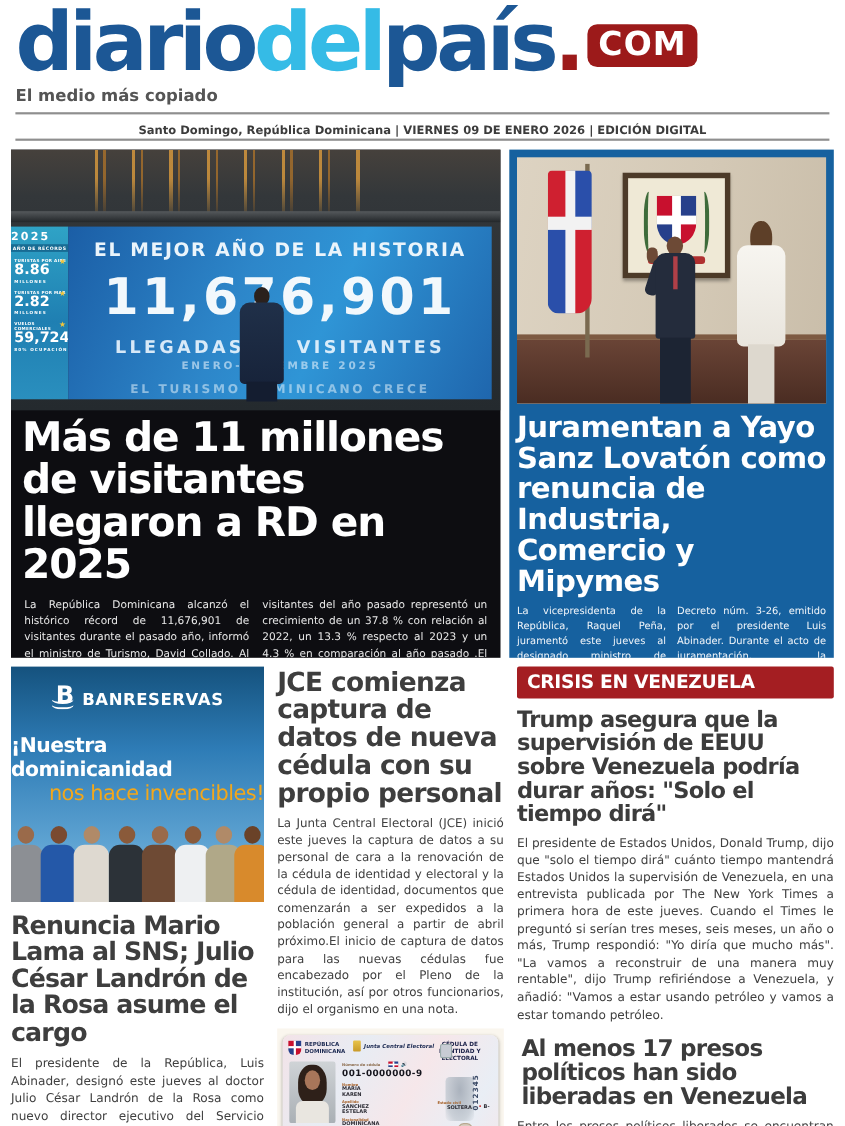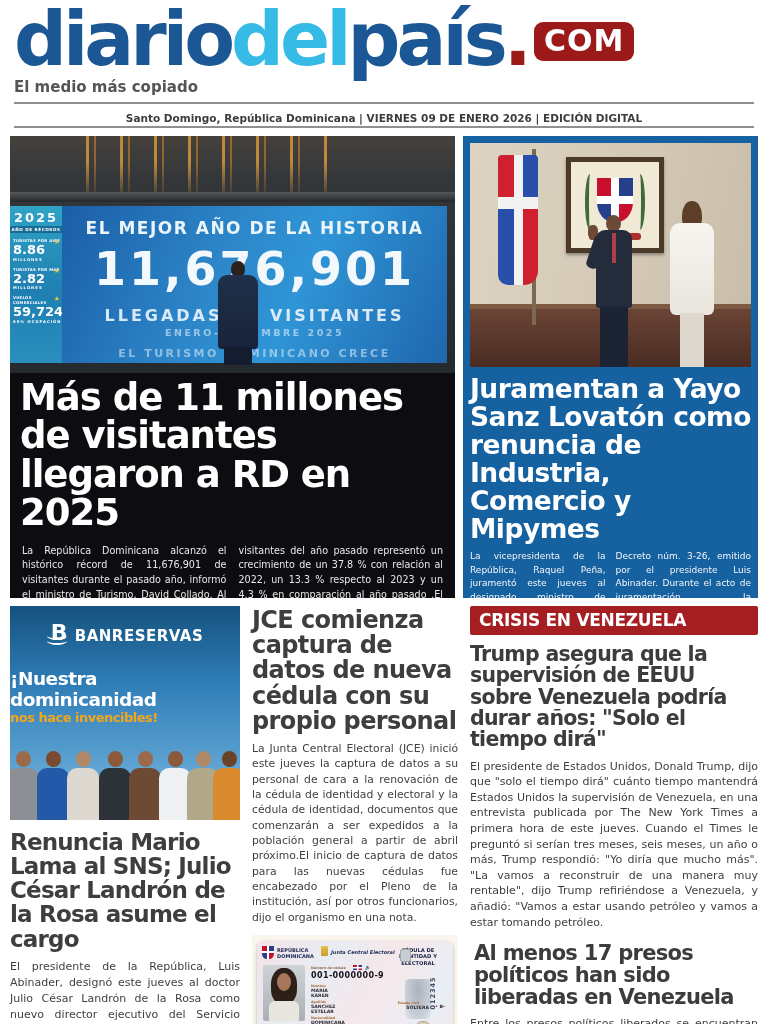--- a/index.html
+++ b/index.html
@@ -28,21 +28,21 @@
     background:repeating-linear-gradient(90deg, transparent 0 16px, rgba(211,150,61,.85) 16px 19px, transparent 19px 24px, rgba(184,120,40,.7) 24px 26px, transparent 26px 34px);
     -webkit-mask-image:linear-gradient(#000 40%, transparent 100%); mask-image:linear-gradient(#000 40%, transparent 100%); }
   .ceil-beam { position:absolute; left:0; top:56px; width:100%; height:10px; background:linear-gradient(#55595c,#23272a); }
   .screen { position:absolute; left:52px; top:70px; right:8px; bottom:10px; background:linear-gradient(115deg,#1b5ea6 0%, #2d86c9 40%, #2f95d6 60%, #1f66ad 100%); text-align:center; }
   .screen-title { margin-top:12px; font-size:17px; font-weight:800; color:#eaf4fb; letter-spacing:1.5px; }
   .screen-number { margin-top:4px; font-size:46px; font-weight:800; color:#f2f8fc; letter-spacing:3px; }
   .screen-sub1 { margin-top:10px; font-size:16px; font-weight:800; color:rgba(240,248,255,.88); letter-spacing:3px; }
   .screen-sub2 { margin-top:2px; font-size:9.5px; font-weight:700; color:rgba(230,242,252,.6); letter-spacing:2.5px; }
   .screen-sub3 { margin-top:9px; font-size:11px; font-weight:800; color:rgba(225,240,250,.55); letter-spacing:2.5px; }
   .side-stats { position:absolute; left:0; top:70px; width:52px; bottom:10px; background:linear-gradient(#2fa3c6 0%, #1f7fb2 55%, #2a8fbe 100%); color:#fff; overflow:hidden; padding-top:4px; }
-  .ss-year { font-size:13px; font-weight:800; letter-spacing:2px; text-align:center; }
+  .ss-year { font-size:10px; font-weight:800; letter-spacing:2px; text-align:left; }
   .ss-sub { margin-top:1px; background:rgba(10,70,110,.55); font-size:4.2px; font-weight:700; letter-spacing:.5px; text-align:center; padding:1px 0; }
   .stat { margin-top:5px; padding-left:3px; position:relative; }
   .stat .lbl { font-size:3.8px; font-weight:700; letter-spacing:.3px; }
   .stat .val { font-size:13px; font-weight:800; line-height:1.05; }
   .stat .unit { font-size:3.8px; font-weight:700; letter-spacing:1px; }
   .stat .star { position:absolute; right:2px; top:0; color:#f0c43c; font-size:7px; }
   .speaker { position:absolute; left:200px; bottom:8px; width:56px; height:104px; }
   .speaker .head { position:absolute; left:21px; top:0; width:14px; height:16px; background:#2a211d; border-radius:50% 50% 45% 45%; }
   .speaker .body { position:absolute; left:8px; top:14px; width:40px; height:74px; background:linear-gradient(#203049,#17233a); border-radius:9px 9px 4px 4px; }
   .speaker .legs { position:absolute; left:14px; top:86px; width:28px; height:18px; background:#141d30; }
@@ -90,21 +90,21 @@
   .col1 { width:230px; } .col2 { width:206px; } .col3 { width:288px; }
 
   
   .ad { position:relative; width:230px; height:214px; background:linear-gradient(#15527e 0%, #2e7cb6 35%, #5ea3d2 75%, #8fc0e0 100%); overflow:hidden; }
   .ad-logo { margin-top:18px; text-align:center; color:#fff; font-weight:800; font-size:15px; letter-spacing:.5px; }
   .ad-bmark { display:inline-block; position:relative; width:22px; height:22px; vertical-align:-5px; margin-right:6px; }
   .ad-bmark .b { position:absolute; left:4px; top:-4px; font-size:22px; font-weight:800; color:#fff; }
   .ad-bmark .w1,.ad-bmark .w2 { position:absolute; left:0; width:20px; height:8px; border-bottom:2.5px solid #fff; border-radius:50%; }
   .ad-bmark .w1 { top:8px; } .ad-bmark .w2 { top:13px; }
   .ad-slogan1 { margin-top:22px; color:#fff; font-size:18.5px; font-weight:600; letter-spacing:-0.5px; }
-  .ad-slogan2 { text-align:left; color:#f2a71b; font-size:13px; font-weight:700; letter-spacing:-0.5px; }
+  .ad-slogan2 { text-align:right; color:#f2a71b; font-size:19px; font-weight:400; letter-spacing:-0.5px; }
   .people { position:absolute; left:0; bottom:0; width:100%; height:74px; }
   .person { position:absolute; bottom:0; width:34px; }
   .person .p-head { width:15px; height:16px; border-radius:50%; margin:0 auto; }
   .person .p-body { width:32px; height:52px; border-radius:10px 10px 0 0; margin:1px auto 0 auto; }
 
   
   .headline-sns { margin-top:10px; color:#3e3e3e; font-size:23px; font-weight:800; letter-spacing:-0.8px; line-height:1.05; }
   .body-sns { margin-top:8px; font-size:11px; line-height:1.45; color:#3f3f3f; text-align:justify; }
 
   

